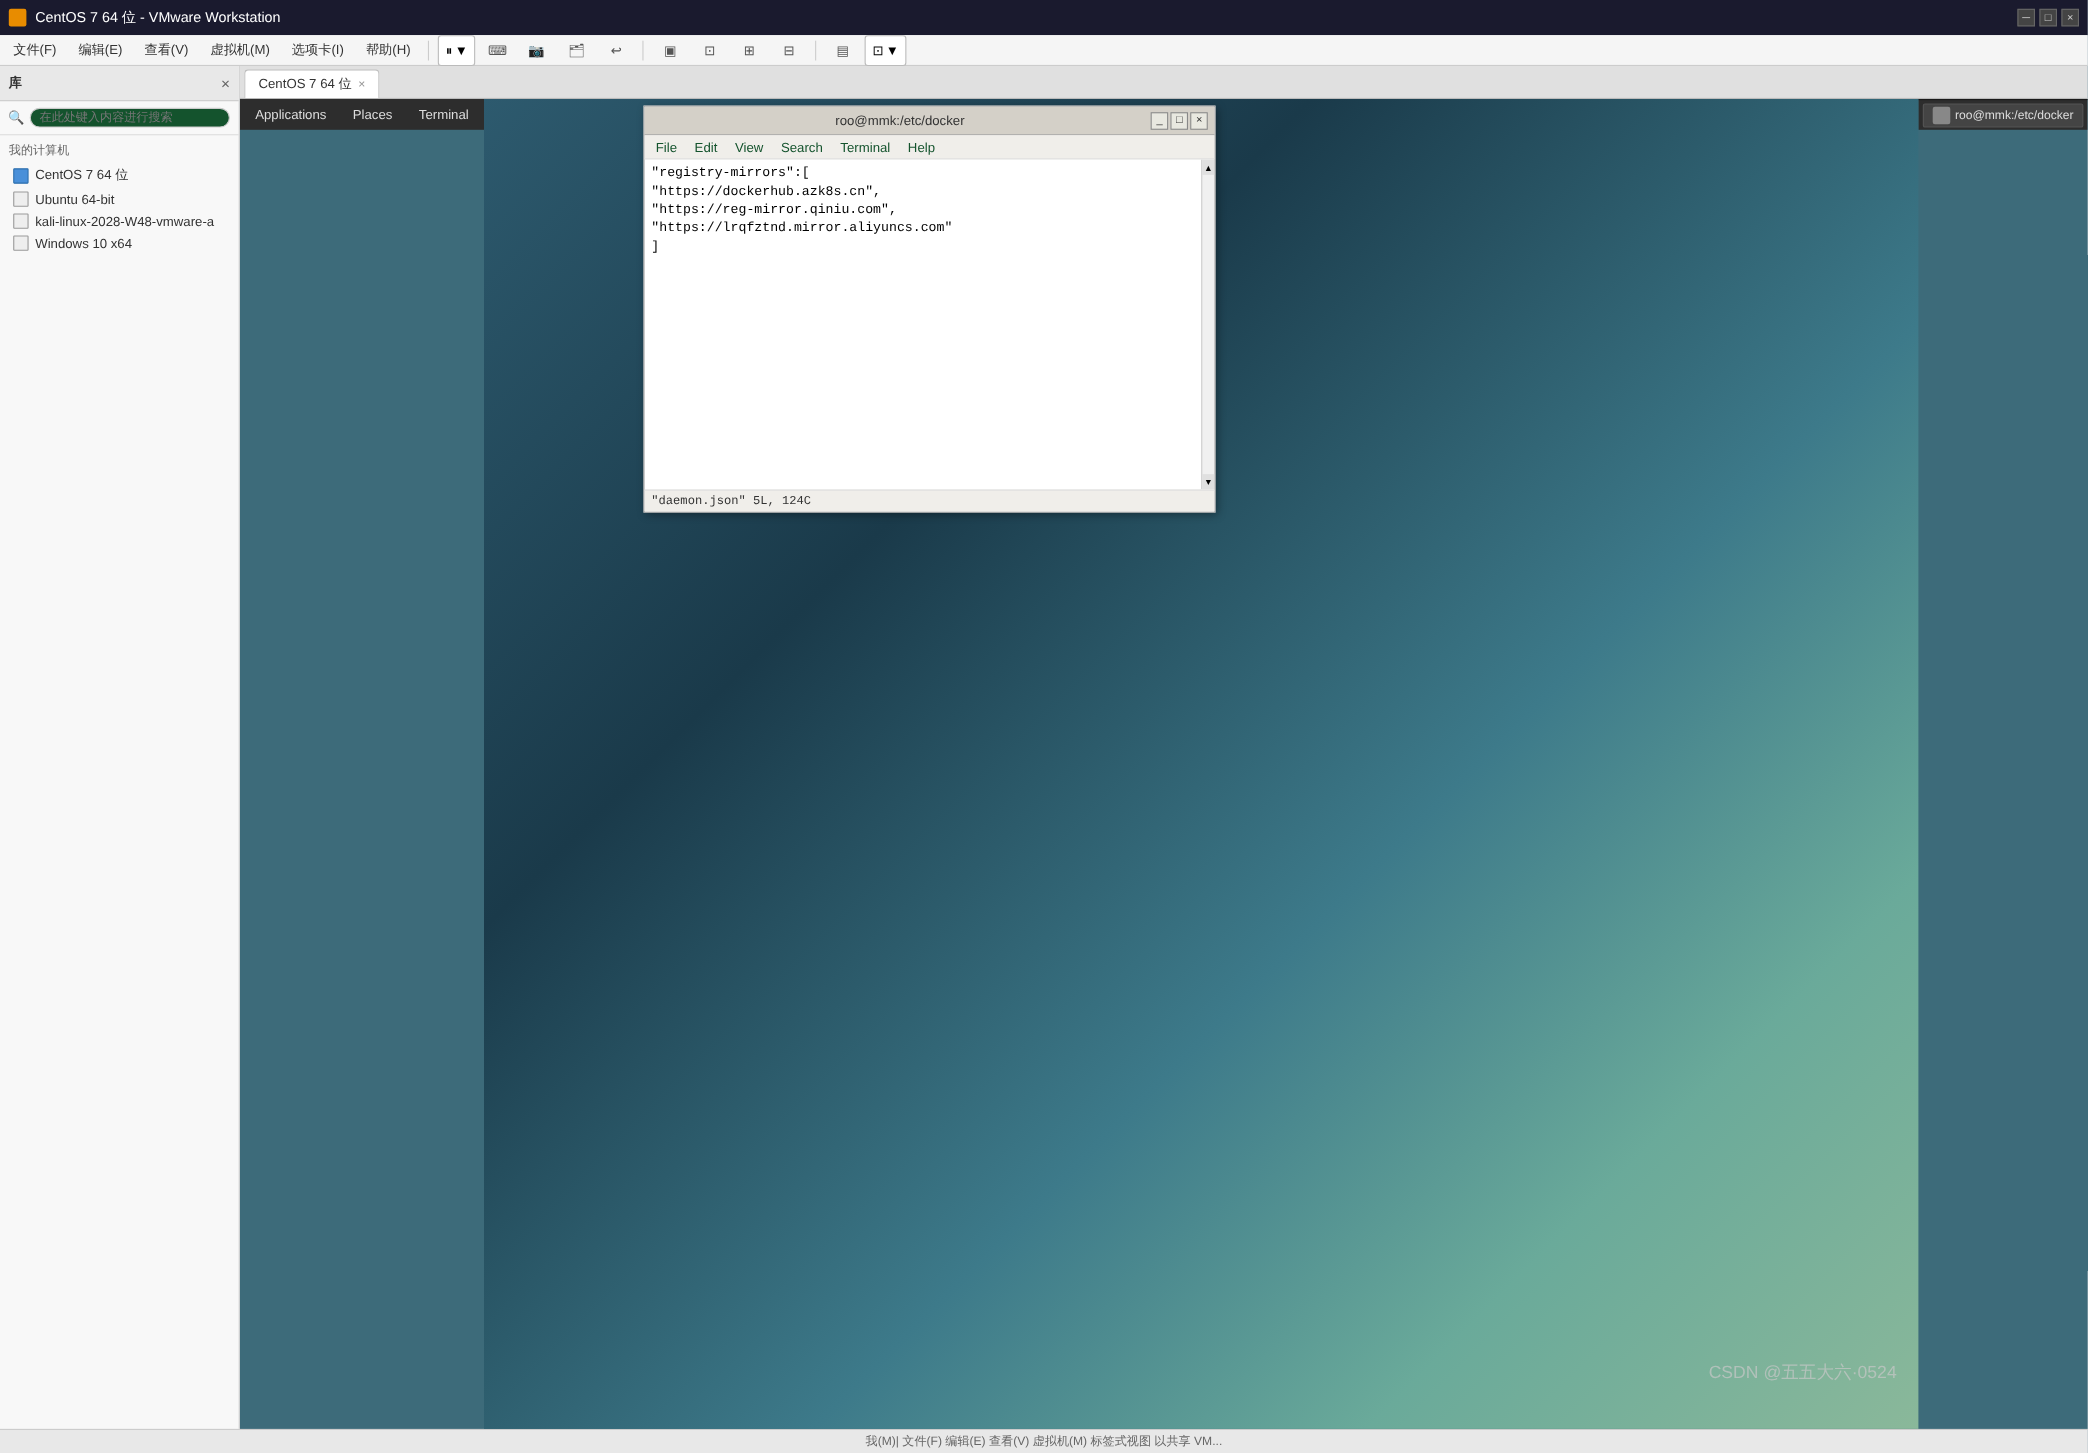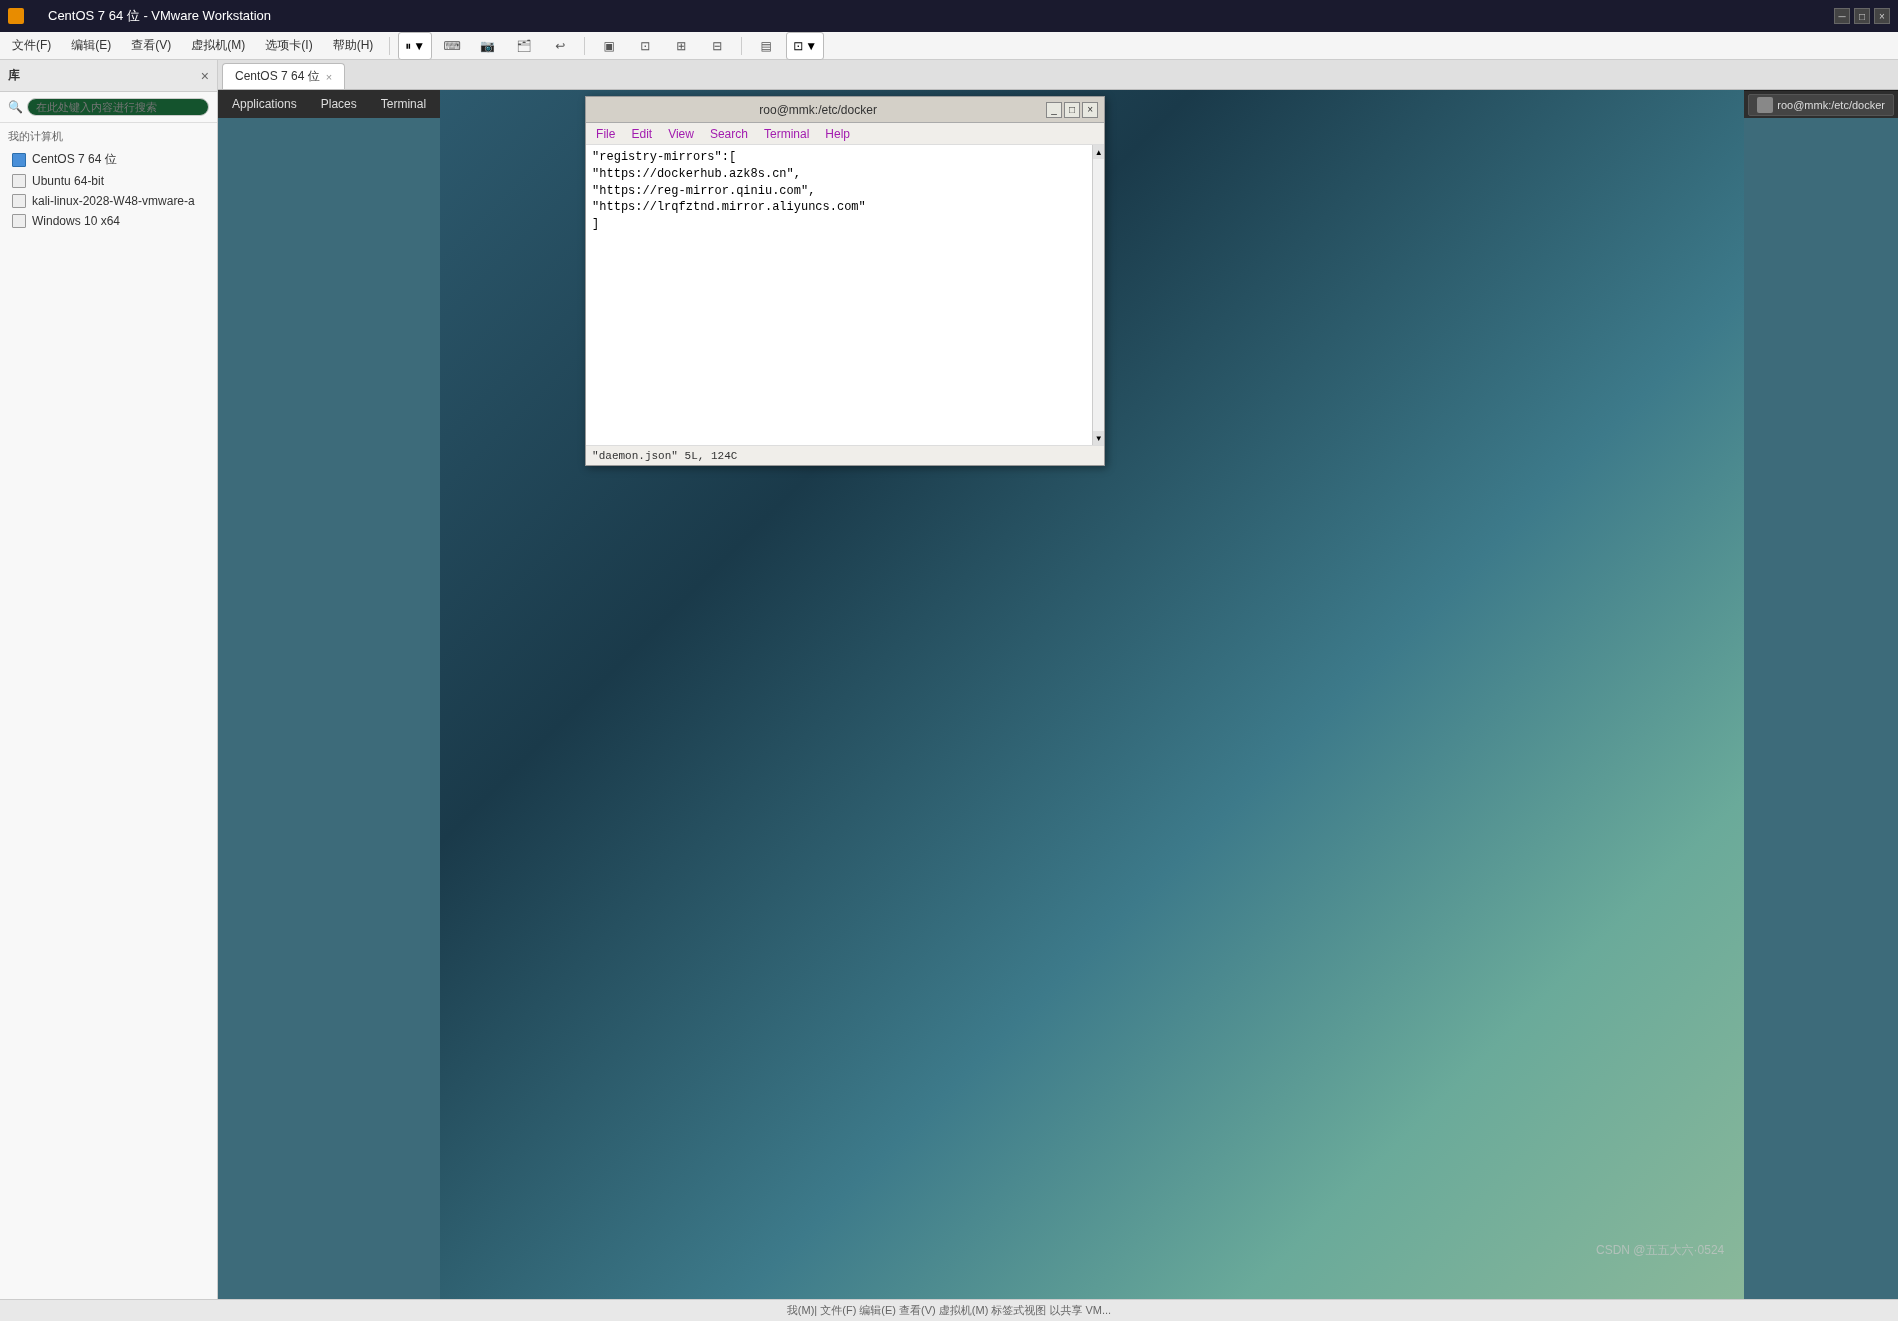--- a/index.html
+++ b/index.html
@@ -3,21 +3,21 @@
   <meta charset="utf-8">
   <style>
     * { box-sizing: border-box; margin: 0; padding: 0; }
     body { width: 1898px; height: 1321px; overflow: hidden; font-family: 'Microsoft YaHei', 'SimHei', sans-serif; font-size: 12px; background: #2d5a6e; }
 
     
     .vmware-window { width: 100%; height: 100%; display: flex; flex-direction: column; background: #f0f0f0; }
 
     
     .title-bar {
-      height: 32px; background: #1a1a2e; display: flex; align-items: center; padding: 0 8px; gap: 24px;
+      height: 32px; background: #1a1a2e; display: flex; align-items: center; padding: 0 8px; gap: 8px;
       color: white; font-size: 13px; flex-shrink: 0;
     }
     .title-bar-icon { width: 16px; height: 16px; background: #e88c00; border-radius: 2px; flex-shrink: 0; }
     .title-bar-text { flex: 1; }
     .title-bar-controls { display: flex; gap: 4px; }
     .title-btn { width: 16px; height: 16px; border: 1px solid #666; background: #444; cursor: pointer; color: #ccc; font-size: 10px; display: flex; align-items: center; justify-content: center; }
 
     
     .menu-bar {
       height: 28px; background: #f5f5f5; border-bottom: 1px solid #ccc; display: flex; align-items: center;
@@ -119,21 +119,21 @@
     .terminal-title { flex: 1; text-align: center; font-size: 12px; color: #333; }
     .terminal-btn {
       width: 16px; height: 16px; border: 1px solid #888; background: #e8e8e0; cursor: pointer;
       display: flex; align-items: center; justify-content: center; font-size: 10px; color: #333;
       margin-left: 2px;
     }
     .terminal-menubar {
       height: 22px; background: #f0eeea; border-bottom: 1px solid #ddd; display: flex; align-items: center;
       padding: 0 4px; gap: 4px; flex-shrink: 0;
     }
-    .terminal-menu-item { font-size: 12px; color: #a21caf; padding: 1px 6px; cursor: pointer; }
+    .terminal-menu-item { font-size: 12px; color: #14532d; padding: 1px 6px; cursor: pointer; }
     .terminal-content {
       flex: 1; background: white; padding: 4px 6px; font-family: 'Courier New', monospace; font-size: 12px;
       color: #000; overflow: hidden; line-height: 1.4;
     }
     .terminal-statusbar {
       height: 20px; background: #f0eeea; border-top: 1px solid #ddd; display: flex; align-items: center;
       padding: 0 6px; font-family: 'Courier New', monospace; font-size: 11px; color: #333;
     }
 
     
@@ -155,21 +155,21 @@
     .taskbar-icon { width: 16px; height: 16px; background: #888; border-radius: 2px; flex-shrink: 0; }
 
     
     .vmware-bottombar {
       height: 22px; background: #e8e8e8; border-top: 1px solid #ccc; display: flex; align-items: center;
       padding: 0 8px; font-size: 11px; color: #666; flex-shrink: 0; justify-content: center;
     }
 
     
     .watermark {
-      position: absolute; bottom: 40px; right: 20px; color: rgba(200,200,200,0.7); font-size: 12px;
+      position: absolute; bottom: 40px; right: 20px; color: rgba(200,200,200,0.7); font-size: 16px;
     }
 
     
     .folder-icon-img { width: 48px; height: 40px; position: relative; }
 
     
     .cd-icon { width: 48px; height: 48px; border-radius: 50%; background: radial-gradient(circle at 40% 40%, #f0f0f0, #d0d0d0, #a0a0a0); position: relative; border: 1px solid #999; }
     .cd-hole { width: 12px; height: 12px; border-radius: 50%; background: #bbb; position: absolute; top: 50%; left: 50%; transform: translate(-50%, -50%); border: 1px solid #888; }
 
     

